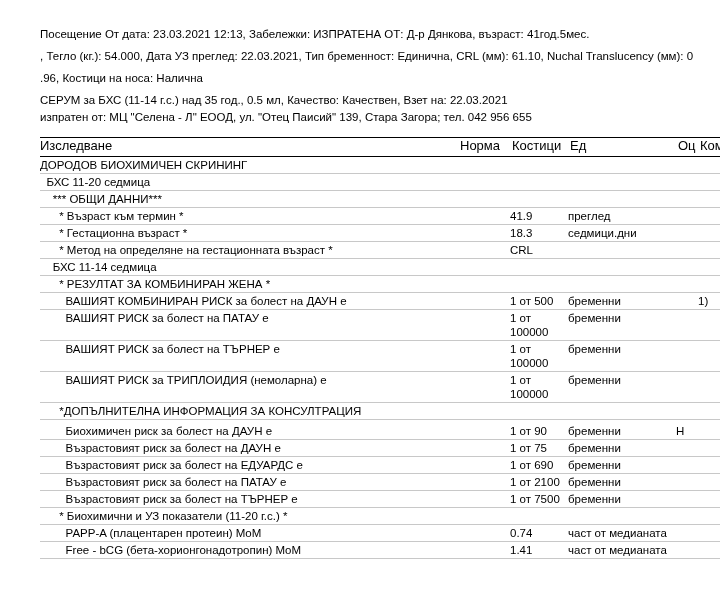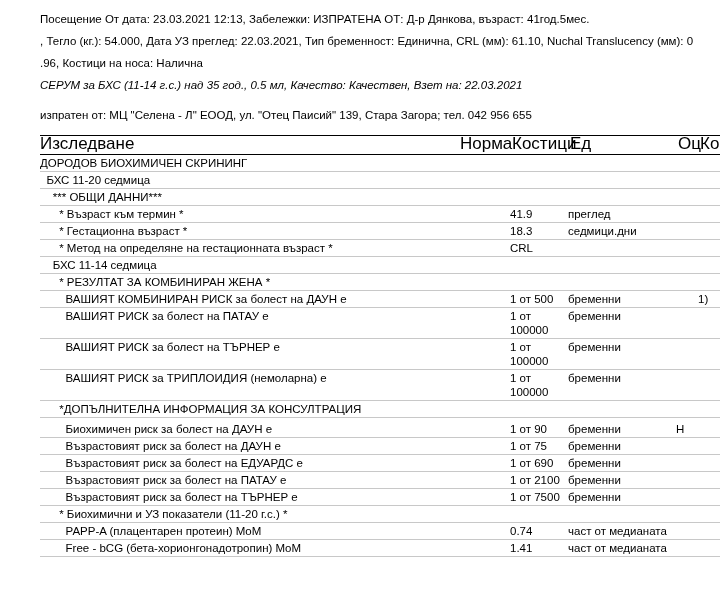--- a/index.html
+++ b/index.html
@@ -13,50 +13,49 @@
     font-family: "Liberation Sans", sans-serif;
     font-size: 11.5px;
     color: #000000;
     overflow: hidden;
   }
   .page {
     position: relative;
     width: 720px;
     height: 599px;
     box-sizing: border-box;
-    padding: 8px 14px 0 40px;
+    padding: 23px 14px 0 40px;
   }
   .header-block {
     margin-top: 4px;
   }
   .header-line {
     line-height: 15px;
     margin-bottom: 7px;
     white-space: pre-wrap;
   }
   .header-line.tight {
-    margin-bottom: 15px;
-    font-style: italic;
+    margin-bottom: 2px;
   }
   table.results {
     width: 680px;
     border-collapse: collapse;
     margin-top: 12px;
     table-layout: fixed;
   }
   table.results col.c-name   { width: 418px; }
   table.results col.c-norm   { width: 52px; }
   table.results col.c-res    { width: 58px; }
   table.results col.c-unit   { width: 108px; }
   table.results col.c-oc     { width: 22px; }
   table.results col.c-kom    { width: 22px; }
 
   table.results thead th {
     font-weight: normal;
-    font-size: 17px;
+    font-size: 13px;
     text-align: left;
     padding: 0 0 2px 0;
     border-bottom: 1.5px solid #000;
     border-top: 1.5px solid #000;
     line-height: 16px;
     vertical-align: bottom;
   }
   table.results thead th.th-pad {
     padding-left: 2px;
     margin-top: 28px;

